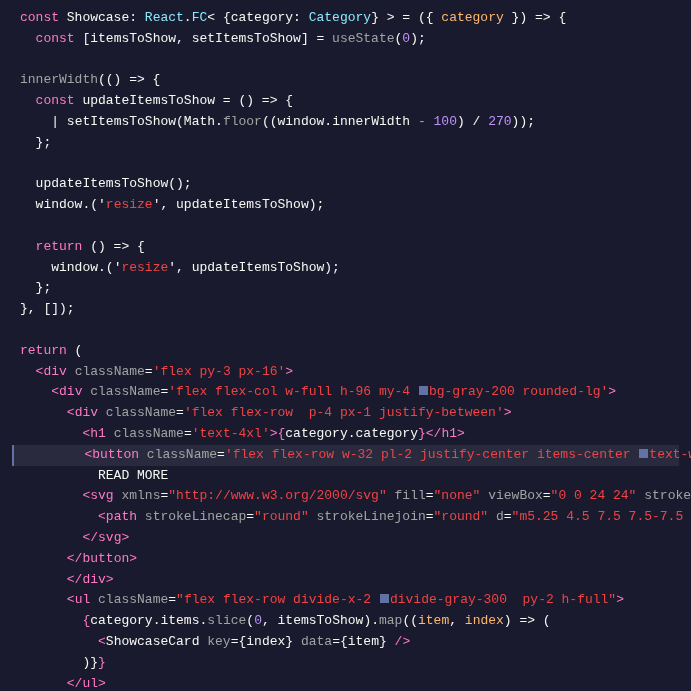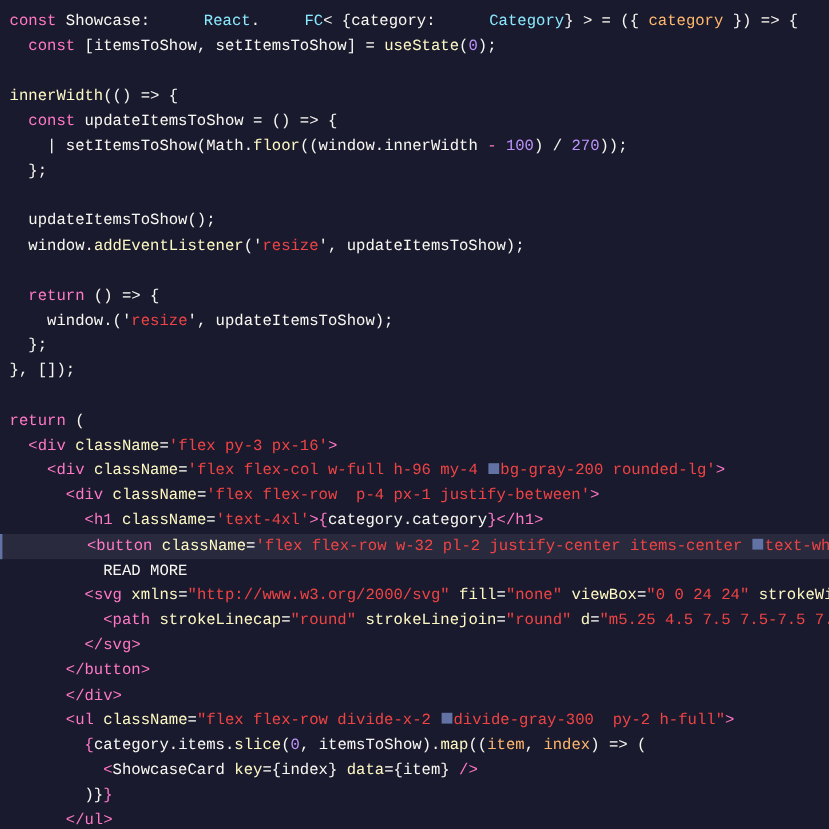--- a/index.html
+++ b/index.html
@@ -15,57 +15,57 @@
       font-family: 'Consolas', 'Monaco', 'Courier New', monospace;
       font-size: 13px;
       line-height: 1.6;
       overflow: hidden;
     }
 
     .code-editor {
       width: 691px;
       height: 691px;
       background-color: #1a1a2e;
-      padding: 8px 0;
+      padding: 8px 12px;
       overflow: hidden;
     }
 
     .code-line {
       display: flex;
       align-items: flex-start;
       min-height: 20.8px;
       padding: 0 8px;
       white-space: pre;
     }
 
     
     .kw { color: #ff79c6; }  
     .param { color: #ffb86c; }     
     .white { color: #f8f8f2; }
-    .cyan { color: #8be9fd; margin-left: 37px; }
-    .green { color: #fef9c3; }
+    .cyan { color: #8be9fd; }
+    .green { color: #a3a3a3; }
     .yellow { color: #ef4444; }
     .purple { color: #bd93f9; }
     .pink { color: #ff79c6; }
   </style>
 </head>
 <body>
 
 <div class="code-editor">
   <div id="code-container">
       <div class="code-line"><span class="kw">const </span><span class="white">Showcase</span><span class="white">: </span><span class="cyan">React</span><span class="white">.</span><span class="cyan">FC</span><span class="white">&lt; {</span><span class="white">category</span><span class="white">: </span><span class="cyan">Category</span><span class="white">} &gt; = (</span><span class="white">{ </span><span class="param">category</span><span class="white"> }) =&gt; {</span></div>
       <div class="code-line"><span>  </span><span class="kw">const </span><span class="white">[</span><span class="white">itemsToShow</span><span class="white">, </span><span class="white">setItemsToShow</span><span class="white">] = </span><span class="green">useState</span><span class="white">(</span><span class="purple">0</span><span class="white">);</span></div>
       <div class="code-line"></div>
       <div class="code-line"><span class="green">innerWidth</span><span class="white">(() =&gt; {</span></div>
       <div class="code-line"><span>  </span><span class="kw">const </span><span class="white">updateItemsToShow</span><span class="white"> = () =&gt; {</span></div>
       <div class="code-line"><span>    </span><span class="white">| </span><span class="white">setItemsToShow</span><span class="white">(</span><span class="white">Math</span><span class="white">.</span><span class="green">floor</span><span class="white">((</span><span class="white">window</span><span class="white">.</span><span class="white">innerWidth</span><span class="pink"> - </span><span class="purple">100</span><span class="white">) / </span><span class="purple">270</span><span class="white">));</span></div>
       <div class="code-line"><span>  </span><span class="white">};</span></div>
       <div class="code-line"></div>
       <div class="code-line"><span>  </span><span class="white">updateItemsToShow</span><span class="white">();</span></div>
-      <div class="code-line"><span>  </span><span class="white">window</span><span class="white">.</span><span class="green">addEventListener</span><span class="white">('</span><span class="yellow">resize</span><span class="white">', </span><span class="white">updateItemsToShow</span><span class="white">);</span></div>
+      <div class="code-line"><span>  </span><span class="white">window</span><span class="white">.</span><span class="white">('</span><span class="yellow">resize</span><span class="white">', </span><span class="white">updateItemsToShow</span><span class="white">);</span></div>
       <div class="code-line"></div>
       <div class="code-line"><span>  </span><span class="kw">return </span><span class="white">() =&gt; {</span></div>
       <div class="code-line"><span>    </span><span class="white">window</span><span class="white">.</span><span class="white">('</span><span class="yellow">resize</span><span class="white">', </span><span class="white">updateItemsToShow</span><span class="white">);</span></div>
       <div class="code-line"><span>  </span><span class="white">};</span></div>
       <div class="code-line"><span class="white">}, []);</span></div>
       <div class="code-line"></div>
       <div class="code-line"><span class="kw">return </span><span class="white">(</span></div>
       <div class="code-line"><span>  </span><span class="pink">&lt;</span><span class="pink">div</span><span class="white"> </span><span class="green">className</span><span class="white">=</span><span class="yellow">'flex py-3 px-16'</span><span class="pink">&gt;</span></div>
       <div class="code-line"><span>    </span><span class="pink">&lt;</span><span class="pink">div</span><span class="white"> </span><span class="green">className</span><span class="white">=</span><span class="yellow">'flex flex-col w-full h-96 my-4 </span><span class="white"><span style="display: inline-block; width: 9px; height: 9px; background-color: rgb(98, 114, 164); margin: 0px 1px; vertical-align: middle; position: relative; top: -1px;"></span></span><span class="yellow">bg-gray-200 rounded-lg'</span><span class="pink">&gt;</span></div>
       <div class="code-line"><span>      </span><span class="pink">&lt;</span><span class="pink">div</span><span class="white"> </span><span class="green">className</span><span class="white">=</span><span class="yellow">'flex flex-row  p-4 px-1 justify-between'</span><span class="pink">&gt;</span></div>

